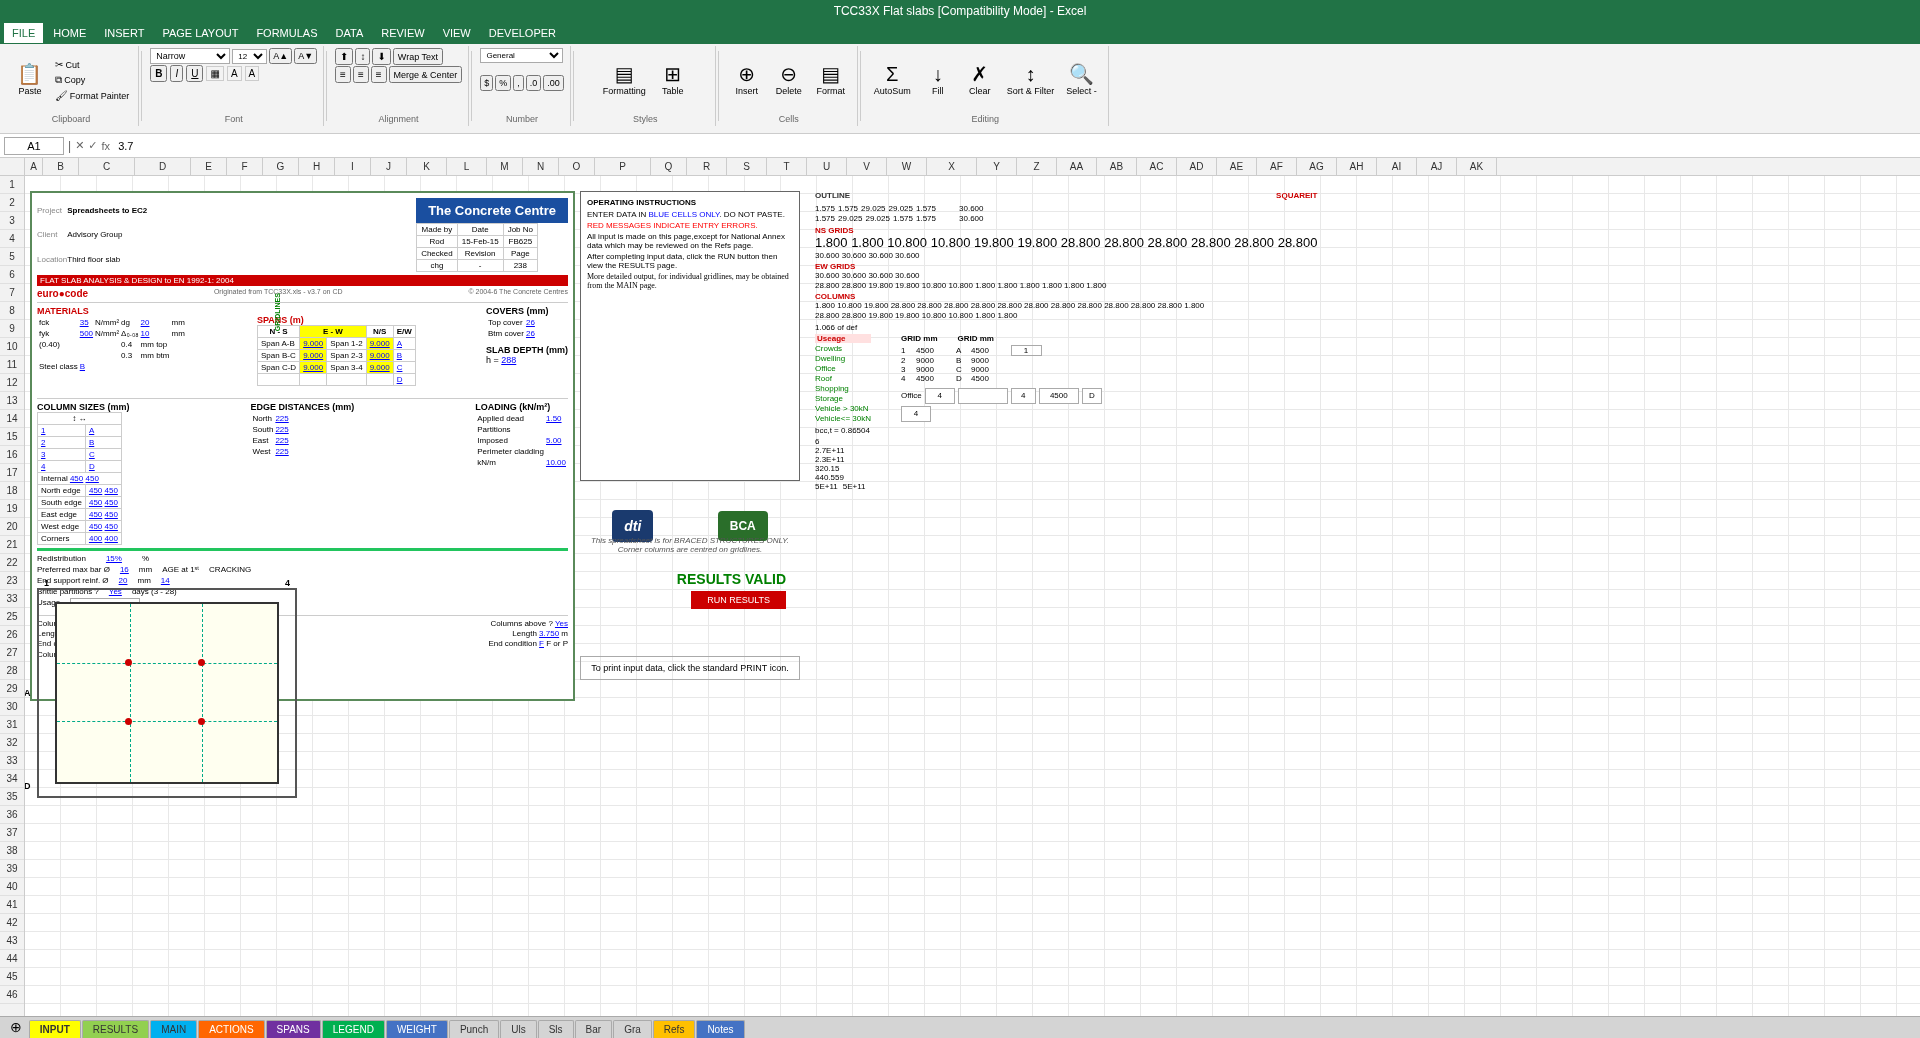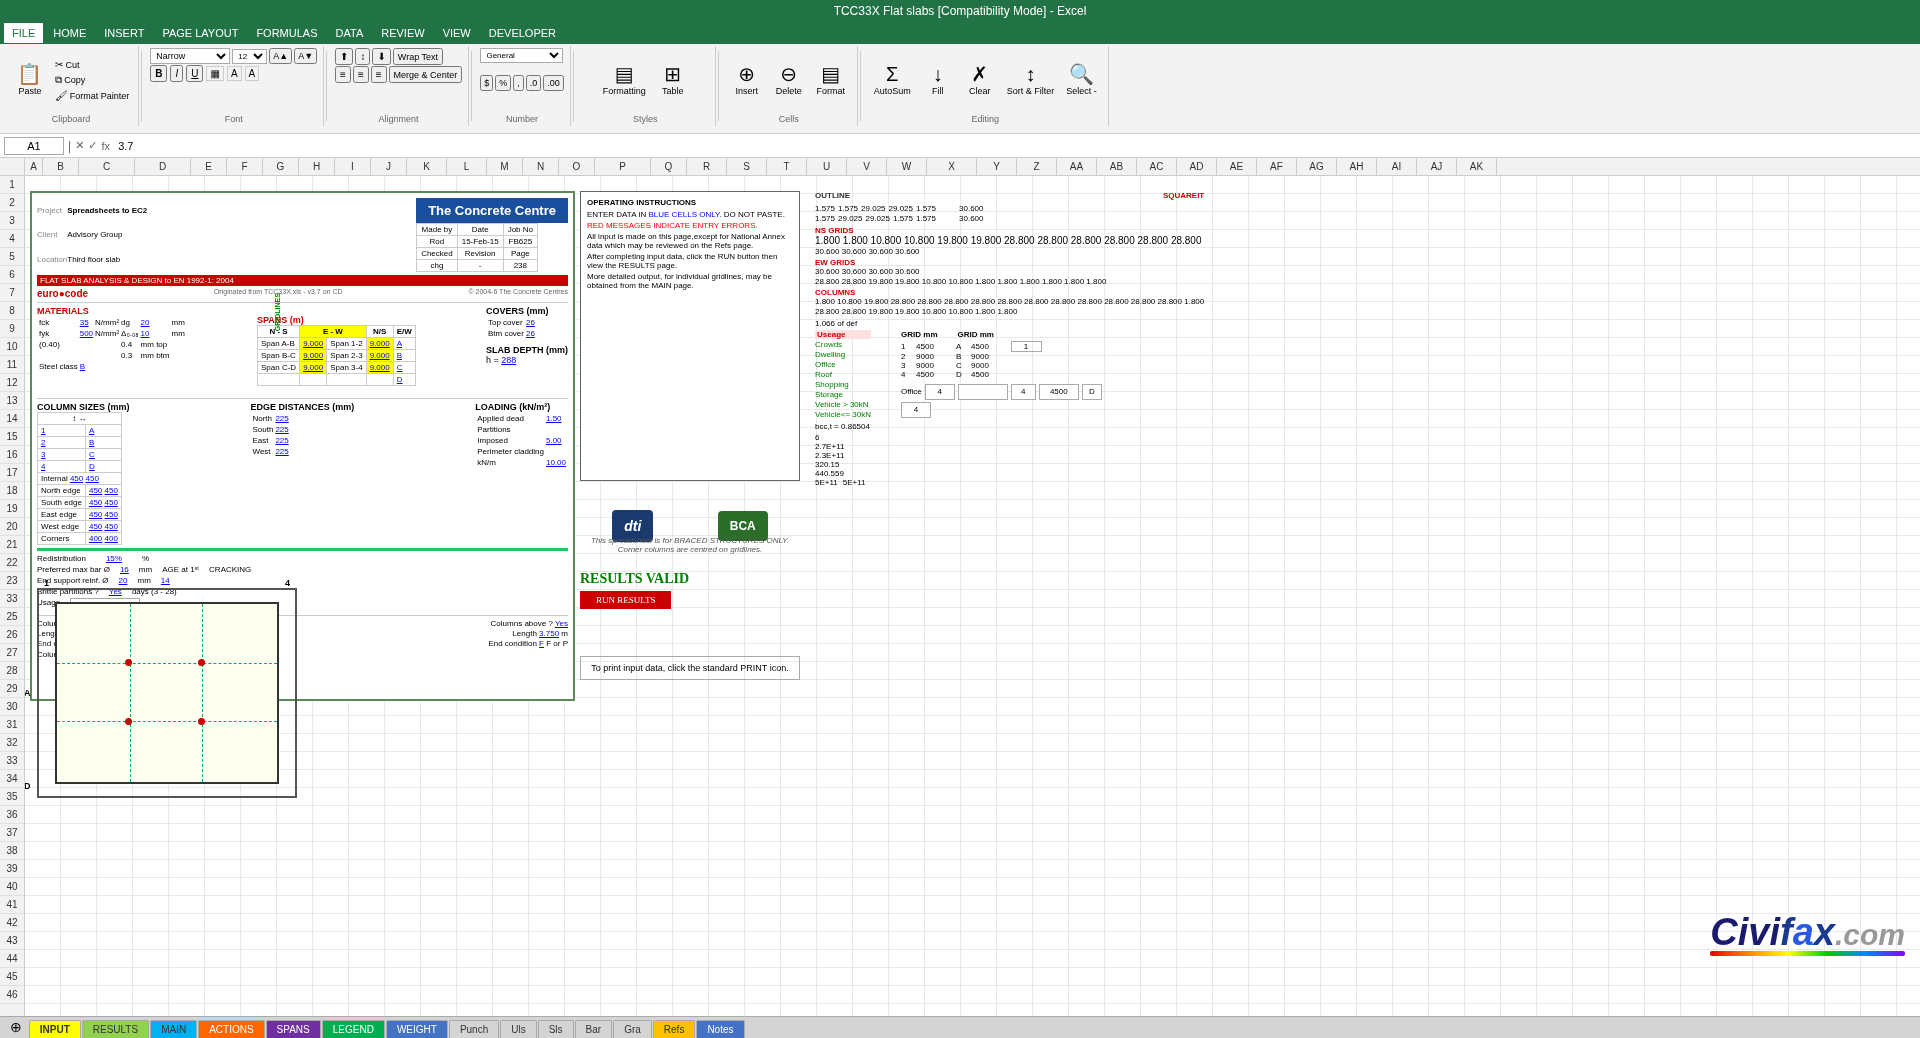--- a/index.html
+++ b/index.html
@@ -232,24 +232,23 @@
       font-size: 12px;
       font-weight: bold;
       padding: 8px 12px;
       border-radius: 4px;
     }
 
     
     .results-panel {
       position: absolute;
       top: 395px;
-      left: 555px;
+      left: 541px;
       width: 220px;
-      text-align: left;
-      font-family: Liberation Serif, serif;
+      text-align: right;
     }
     .results-valid {
       color: green;
       font-size: 14px;
       font-weight: bold;
     }
     .run-results-btn {
       background: #c00;
       color: white;
       padding: 4px 16px;
@@ -1000,21 +999,21 @@
           </div>
           <div style="font-size:8px; margin-bottom:2px;">
             <span class="red-text">RED MESSAGES INDICATE ENTRY ERRORS.</span>
           </div>
           <div style="font-size:8px; margin-bottom:2px;">
             All input is made on this page,except for National Annex data  which may be reviewed on the Refs page.
           </div>
           <div style="font-size:8px; margin-bottom:2px;">
             After completing input data, click the RUN button then view the RESULTS page.
           </div>
-          <div style="font-size:8px;">
+          <div style="font-size:8px;font-family:Liberation Serif, serif;">
             More detailed output, for individual gridlines, may be obtained from the MAIN page.
           </div>
         </div>
 
         <div class="logos-panel">
           <div class="dti-logo">dti</div>
           <div class="bca-logo">BCA</div>
         </div>
 
         <div class="braced-text">
@@ -1049,21 +1048,21 @@
               <span>1.575</span>
                 <span>29.025</span>
               <span>29.025</span>
                 <span>1.575</span>
               <span>1.575</span>
               <span style="margin-left:20px;">30.600</span>
             </div>
           </div>
 
           <div style="font-size:8px; color:#c00; font-weight:bold; margin-top:3px;">NS GRIDS</div>
-          <div style="font-size:10px; margin-bottom:1px;">
+          <div style="font-size:13px; margin-bottom:1px;">
             1.800  1.800  10.800 10.800   19.800 19.800   28.800 28.800  28.800 28.800  28.800 28.800
           </div>
           <div style="font-size:8px; margin-bottom:2px;">
             30.600              30.600              30.600              30.600
           </div>
 
           <div style="font-size:8px; color:#c00; font-weight:bold;">EW GRIDS</div>
           <div style="font-size:8px; margin-bottom:1px;">
             30.600              30.600              30.600              30.600
           </div>
@@ -1150,26 +1149,20 @@
             <div>2.3E+11</div>
             <div>320.15</div>
             <div>440.559</div>
             <div style="display:flex; gap:5px;">
               <span>5E+11</span>
               <span>5E+11</span>
             </div>
           </div>
         </div>
 
-        <div style="position:absolute; bottom:60px; right:15px; text-align:right;">
-          <div style="font-size:38px; font-weight:bold; font-style:italic; color:#1a1a6e; line-height:1.1;">
-            Civi<span style="color:#1a3a8e;">f</span><span style="color:#2a5ae0;">a</span><span style="color:#1a3a8e;">x</span><span style="color:#999; font-size:30px;">.com</span>
-          </div>
-          <div style="height:5px; background:linear-gradient(to right, #e00, #f80, #ff0, #0c0, #08f, #80f); margin-top:-3px; border-radius:2px;"></div>
-        </div>
 
       </div>
     </div>
   </div>
 </div>
 
 <div id="sheet-tabs">
   <span style="font-size:14px; cursor:pointer; padding:3px 6px;">⊕</span>
   <div class="sheet-tab colored-input active">INPUT</div>
   <div class="sheet-tab colored-results">RESULTS</div>

